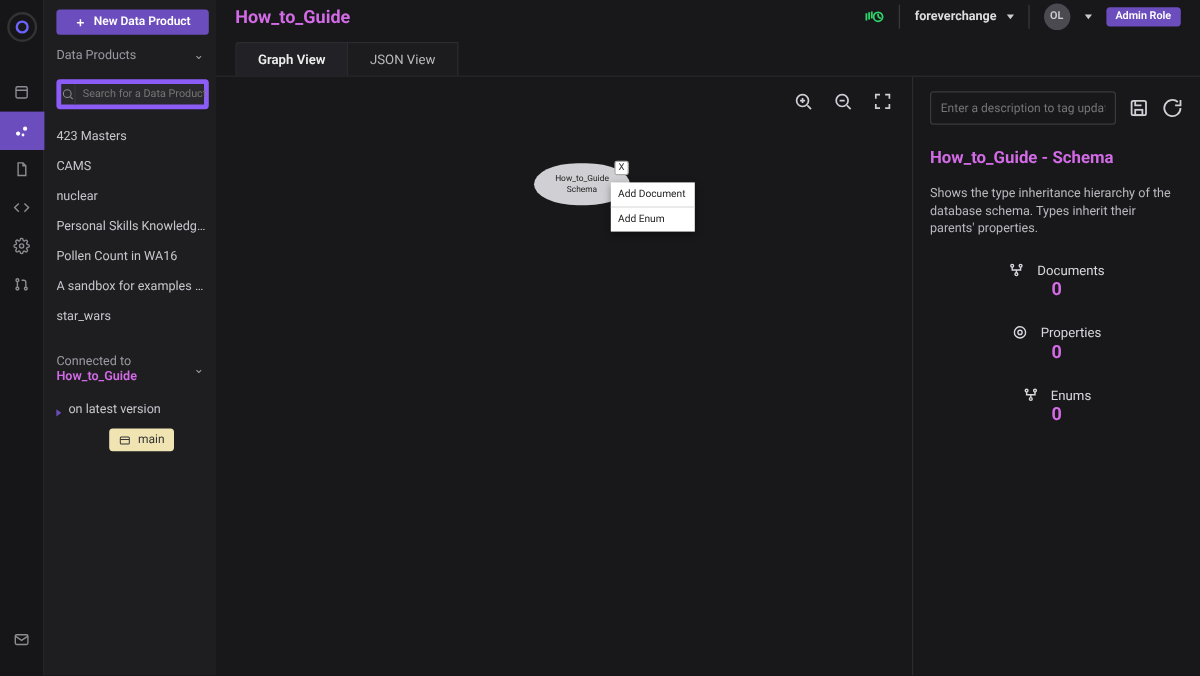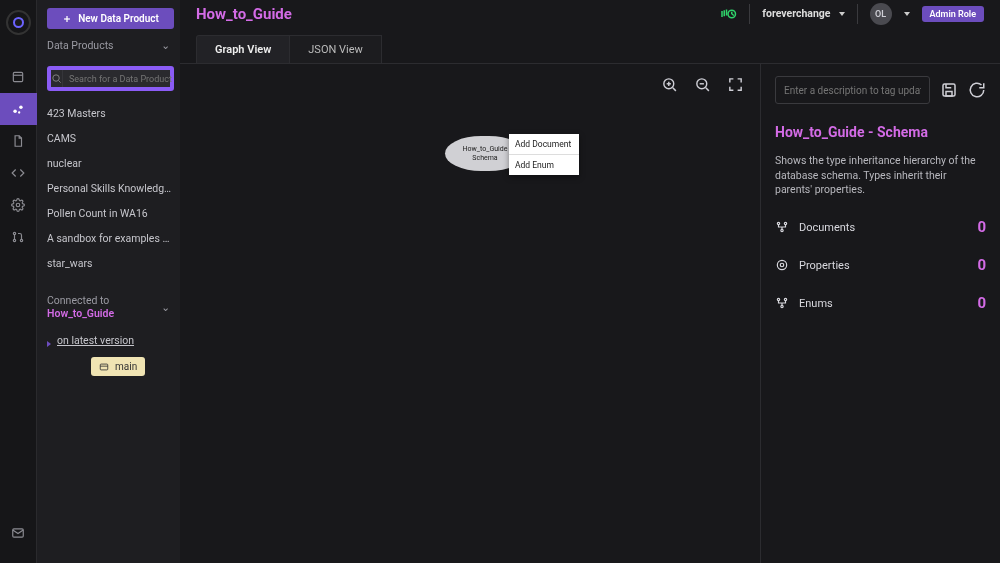--- a/index.html
+++ b/index.html
@@ -18,21 +18,21 @@
   .sidepanel { width:143px; background:#1e1e21; padding:8px 6px 8px 10px; display:flex; flex-direction:column; }
   .btn-new { background:#6c4dbd; color:#fff; border:none; border-radius:3px; padding:5px 8px; font-size:10px; font-weight:600; display:flex; align-items:center; gap:6px; cursor:pointer; width:100%; justify-content:center; margin-bottom:10px; }
   .btn-new svg { width:10px; height:10px; }
   .sp-section { display:flex; justify-content:space-between; align-items:center; font-size:10.5px; color:#9a9aa2; margin-bottom:14px; padding-right:4px; cursor:pointer;}
   .sp-search { display:flex; align-items:center; background:#2a2a2e; border:4px solid #8b5cf6; border-radius:3px; height:25px; margin-bottom:10px; }
   .sp-search .sicon { width:22px; display:flex; align-items:center; justify-content:center; border-right:1px solid #35353a; height:100%; color:#888; }
   .sp-search input { flex:1; background:transparent; border:none; outline:none; color:#ccc; font-size:9px; padding:0 6px; }
   .dp-item { font-size:10.5px; color:#c6c6cc; padding:6px 0; cursor:pointer; white-space:nowrap; overflow:hidden; text-overflow:ellipsis; }
   .connected { font-size:10.5px; color:#9a9aa2; margin-top:18px; display:flex; justify-content:space-between; align-items:center; padding-right:4px;}
   .connected .prod { color:#d36be6; font-weight:600; }
-  .latest { font-size:10.5px; color:#c6c6cc; margin-top:14px; display:flex; align-items:flex-end; gap:6px;text-decoration:underline;}
+  .latest { font-size:10.5px; color:#c6c6cc; margin-top:14px; display:flex; align-items:flex-end; gap:6px;}
   .latest .dot { width:0; height:0; border-top:3px solid transparent; border-bottom:3px solid transparent; border-left:4px solid #6c4dbd;}
   .branch-pill { margin-top:10px; display:inline-flex; align-items:center; gap:6px; background:#f0e4b3; color:#333; font-size:10px; padding:4px 8px; border-radius:3px; width:fit-content; cursor:pointer;margin-left:44px;}
   .branch-pill svg{width:10px;height:10px;}
 
   
   .main { flex:1; display:flex; flex-direction:column; background:#18181b; }
   .topbar { height:27px; padding:0 16px; display:flex; align-items:center; justify-content:space-between; }
   .title { color:#d36be6; font-weight:700; font-size:15px; }
   .top-right { display:flex; align-items:center; gap:12px; }
   .radar-icon { color:#2fd36b; display:flex; align-items:center;}
@@ -48,32 +48,32 @@
   .tab:not(.active){ border-left:none;}
 
   .canvas-row { flex:1; display:flex; border-top:1px solid #2c2c30; }
   .canvas { flex:1; position:relative; background:#18181b; }
   .canvas-tools { position:absolute; top:12px; right:16px; display:flex; gap:16px; color:#cfcfd6;}
   .canvas-tools svg{width:17px;height:17px;cursor:pointer;}
 
   
   .node { position:absolute; left:265px; top:72px; width:80px; height:35px; background:#d0d0d4; border-radius:50%/55%; display:flex; align-items:center; justify-content:center; text-align:center; font-size:7px; color:#222; line-height:1.2; }
   .node-close { position:absolute; top:-2px; right:1px; width:12px;height:12px; background:#fff; border-radius:2px; border:1px solid #aaa; font-size:8px; display:flex;align-items:center;justify-content:center; cursor:pointer; color:#333;}
-  .ctx-menu { position:absolute; left:329px; top:70px; width:70px; background:#fff; color:#222; font-size:8.5px; box-shadow:0 2px 6px rgba(0,0,0,.4);}
+  .ctx-menu { position:absolute; left:329px; top:88px; width:70px; background:#fff; color:#222; font-size:8.5px; box-shadow:0 2px 6px rgba(0,0,0,.4);}
   .ctx-menu div { padding:5px 6px; border-bottom:1px solid #ddd; cursor:pointer;}
   .ctx-menu div:last-child{border-bottom:none;}
 
   
   .rpanel { width:240px; border-left:1px solid #2c2c30; padding:12px 14px; display:flex; flex-direction:column; gap:14px;}
   .tagrow { display:flex; gap:10px; align-items:center;}
   .tag-input { flex:1; background:transparent; border:1px solid #3a3a3e; border-radius:3px; height:28px; padding:0 8px; color:#ccc; font-size:10px; outline:none;}
   .ricon { width:18px; height:18px; color:#cfcfd6; cursor:pointer;}
   .rpanel-title { color:#d36be6; font-weight:700; font-size:14px; margin-top:6px;}
   .rpanel-desc { font-size:10.5px; color:#b8b8be; line-height:1.4;}
-  .stat-row { display:flex; align-items:center; justify-content:space-between; padding-top:6px;}
+  .stat-row { display:flex; align-items:center; justify-content:space-between; padding-top:6px;flex-direction:column;}
   .stat-left { display:flex; align-items:center; gap:10px; color:#d8d8de; font-size:11px;}
   .stat-left svg{width:14px;height:14px;}
   .stat-count { color:#d36be6; font-weight:700; font-size:15px;}
 </style>
 </head>
 <body>
 
 <div class="rail">
   <div class="logo">
       <div class="logo-inner"></div>

